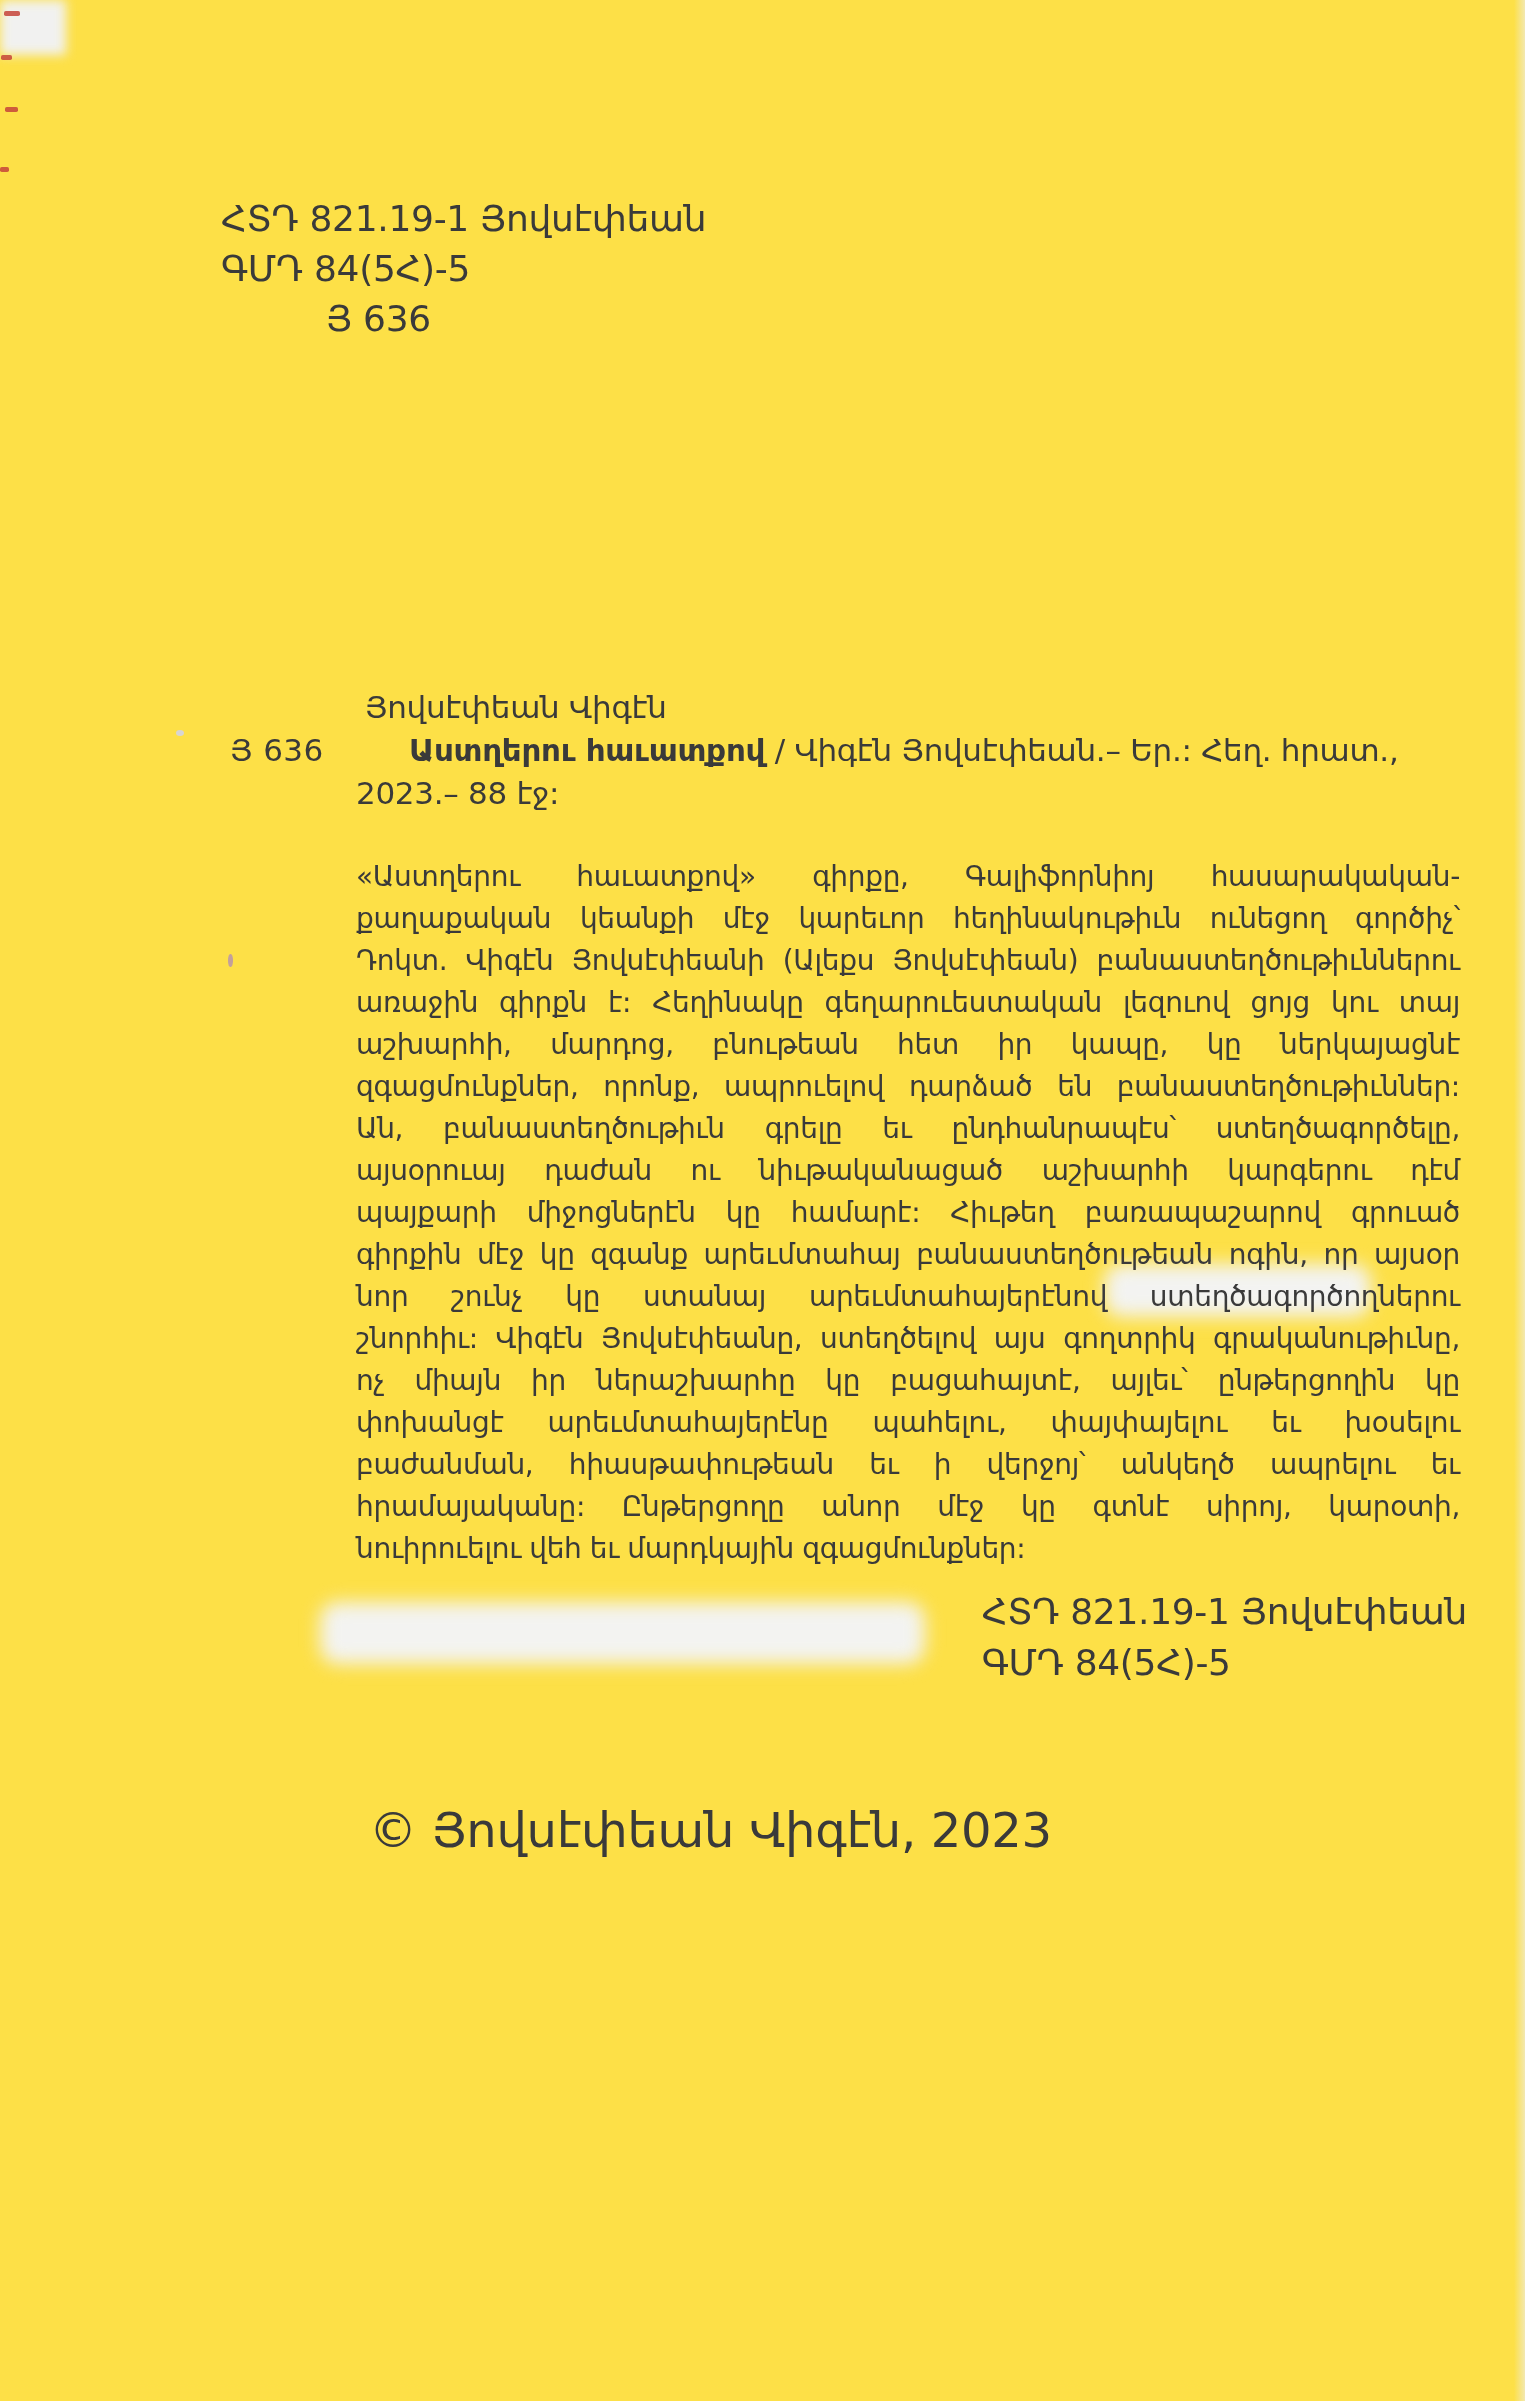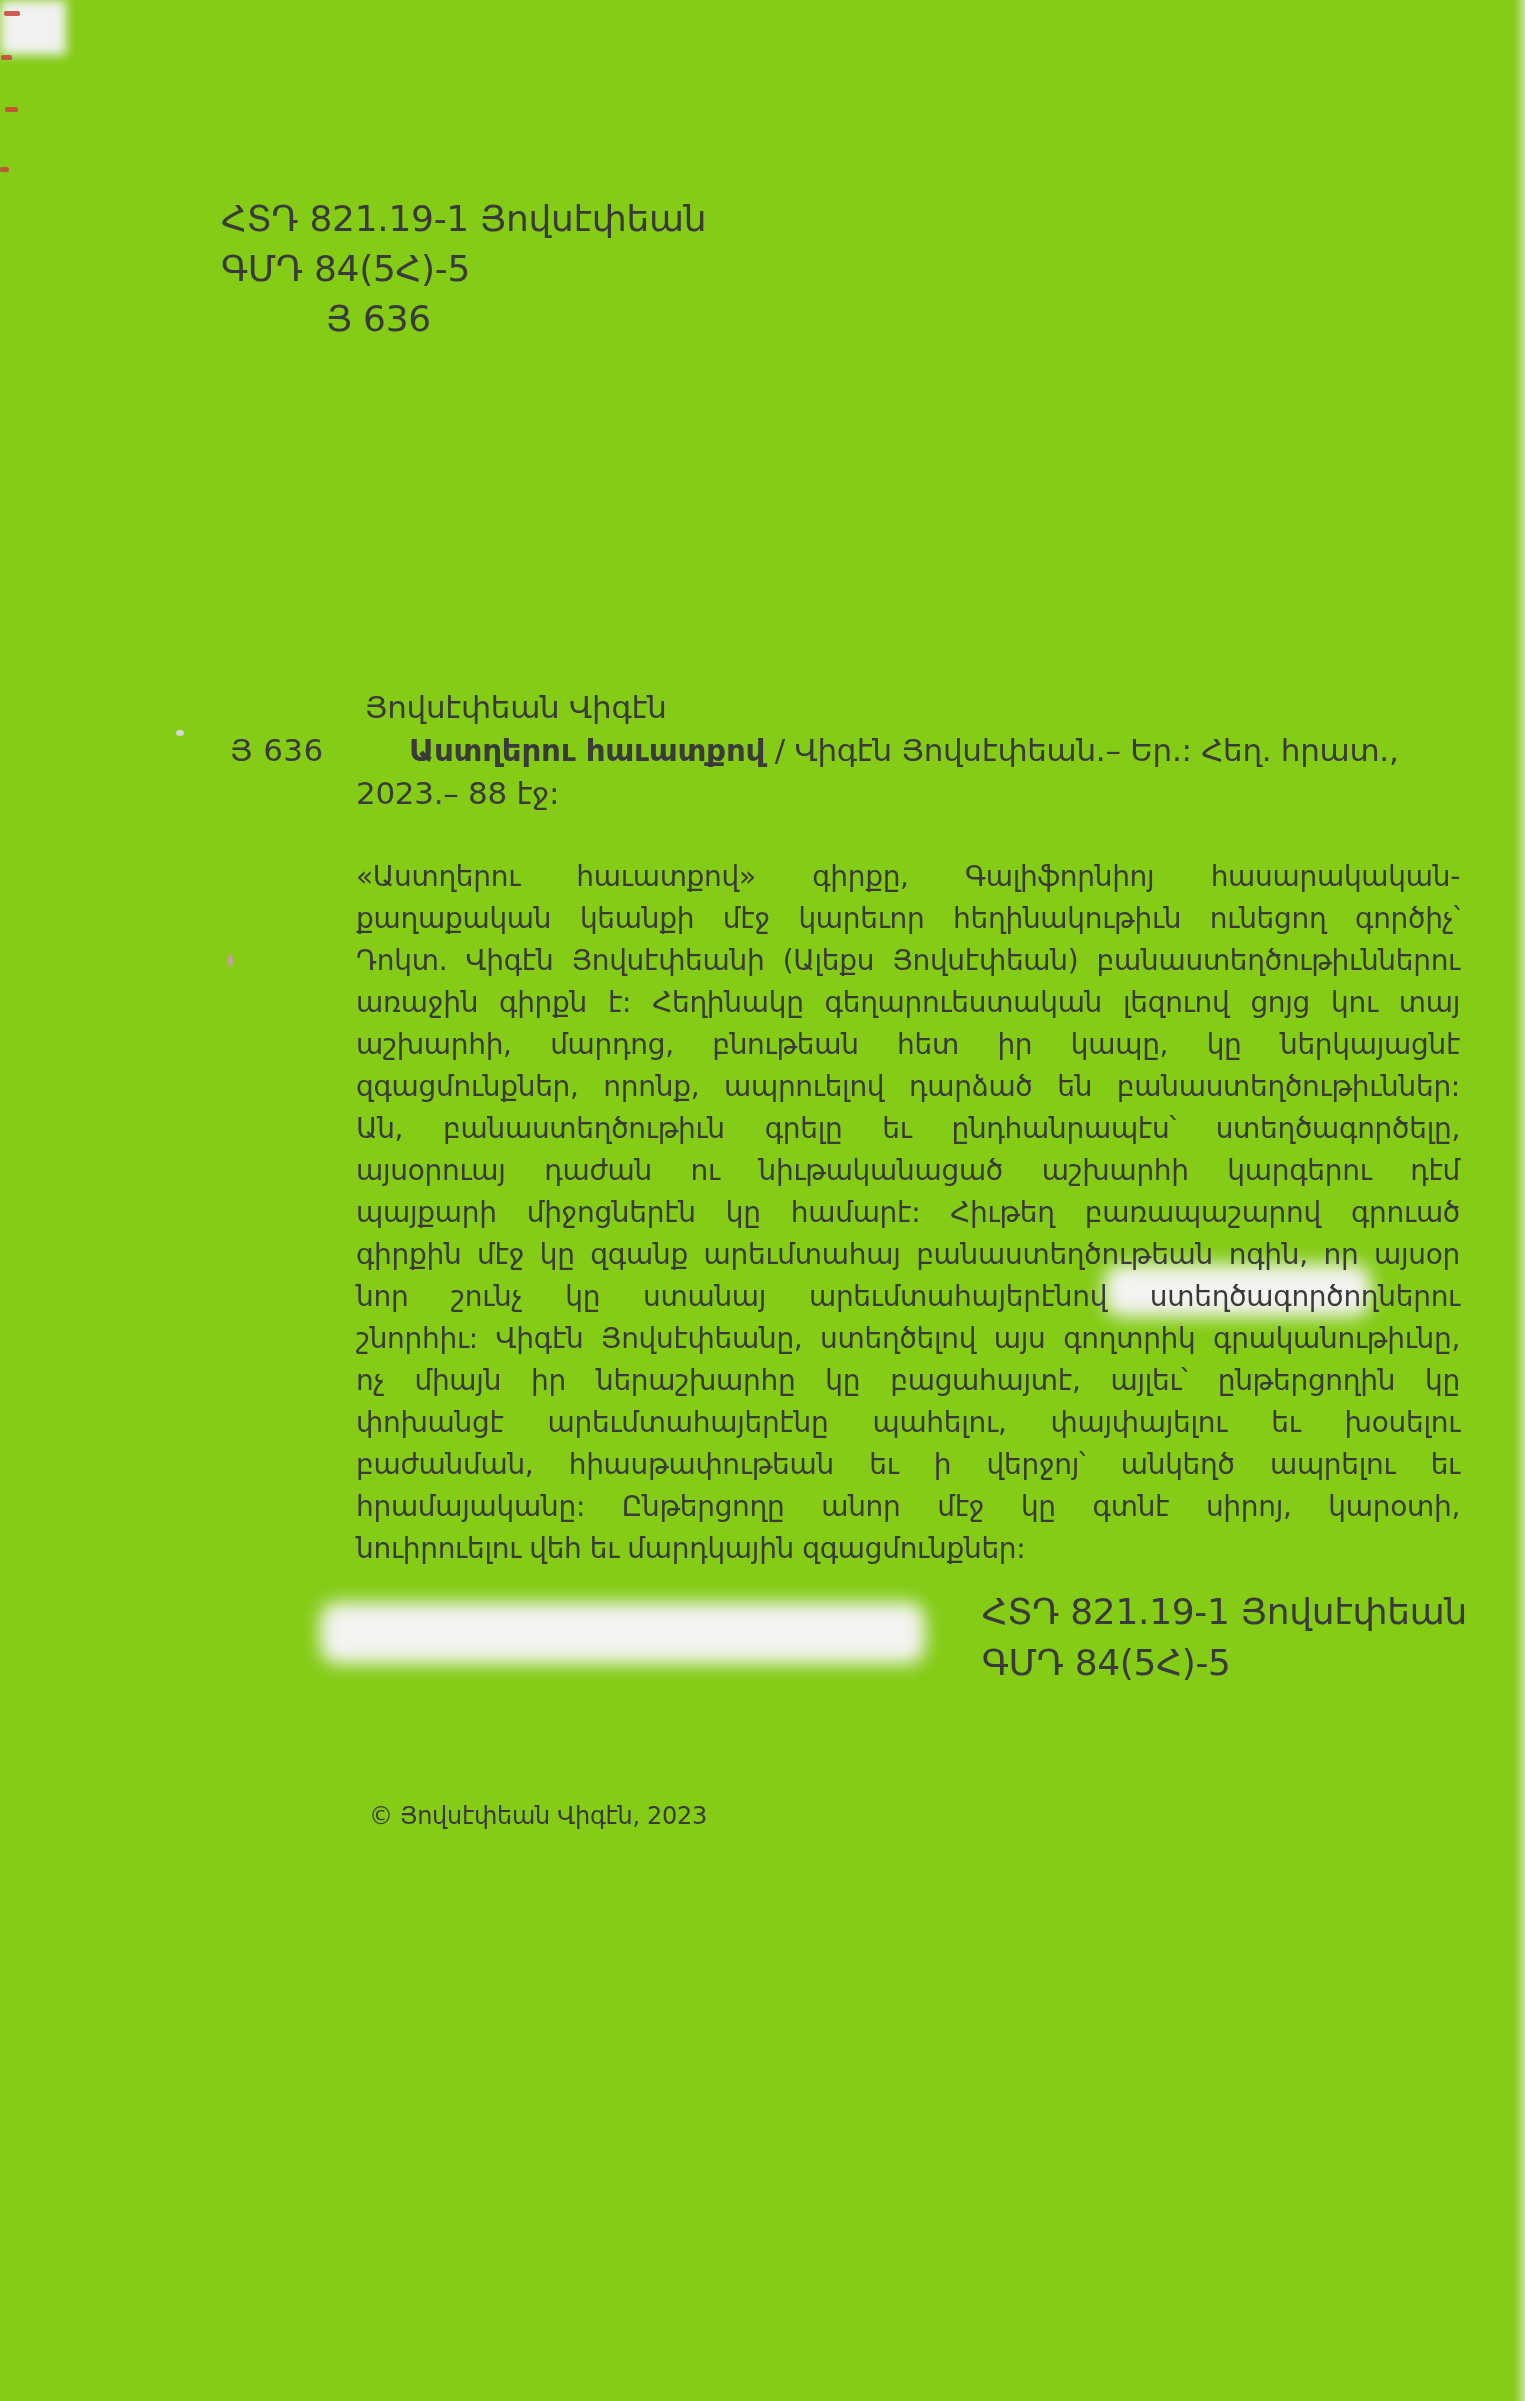--- a/index.html
+++ b/index.html
@@ -4,21 +4,21 @@
 <style>
   html, body {
     margin: 0;
     padding: 0;
     background: #ffffff;
   }
   .page {
     position: relative;
     width: 1526px;
     height: 2401px;
-    background: #84cc16;
+    background: #fde047;
     overflow: hidden;
     font-family: "DejaVu Sans", "Liberation Sans", sans-serif;
     color: #3a3a3a;
   }
   
   .scan-corner {
     position: absolute;
     left: 0; top: 0;
     width: 66px; height: 55px;
     background: #f1f1f0;
@@ -112,21 +112,21 @@
   .isbn-line {
     position: absolute;
     left: 369px; top: 1740px;
     font-size: 37px;
     letter-spacing: -0.3px;
     white-space: nowrap;
   }
   .copyright-line {
     position: absolute;
     left: 369px; top: 1802px;
-    font-size: 24px;
+    font-size: 48px;
     letter-spacing: -0.3px;
     white-space: nowrap;
   }
 </style>
 </head>
 <body>
 
 <div class="page">
 
   <div class="scan-corner"></div>

